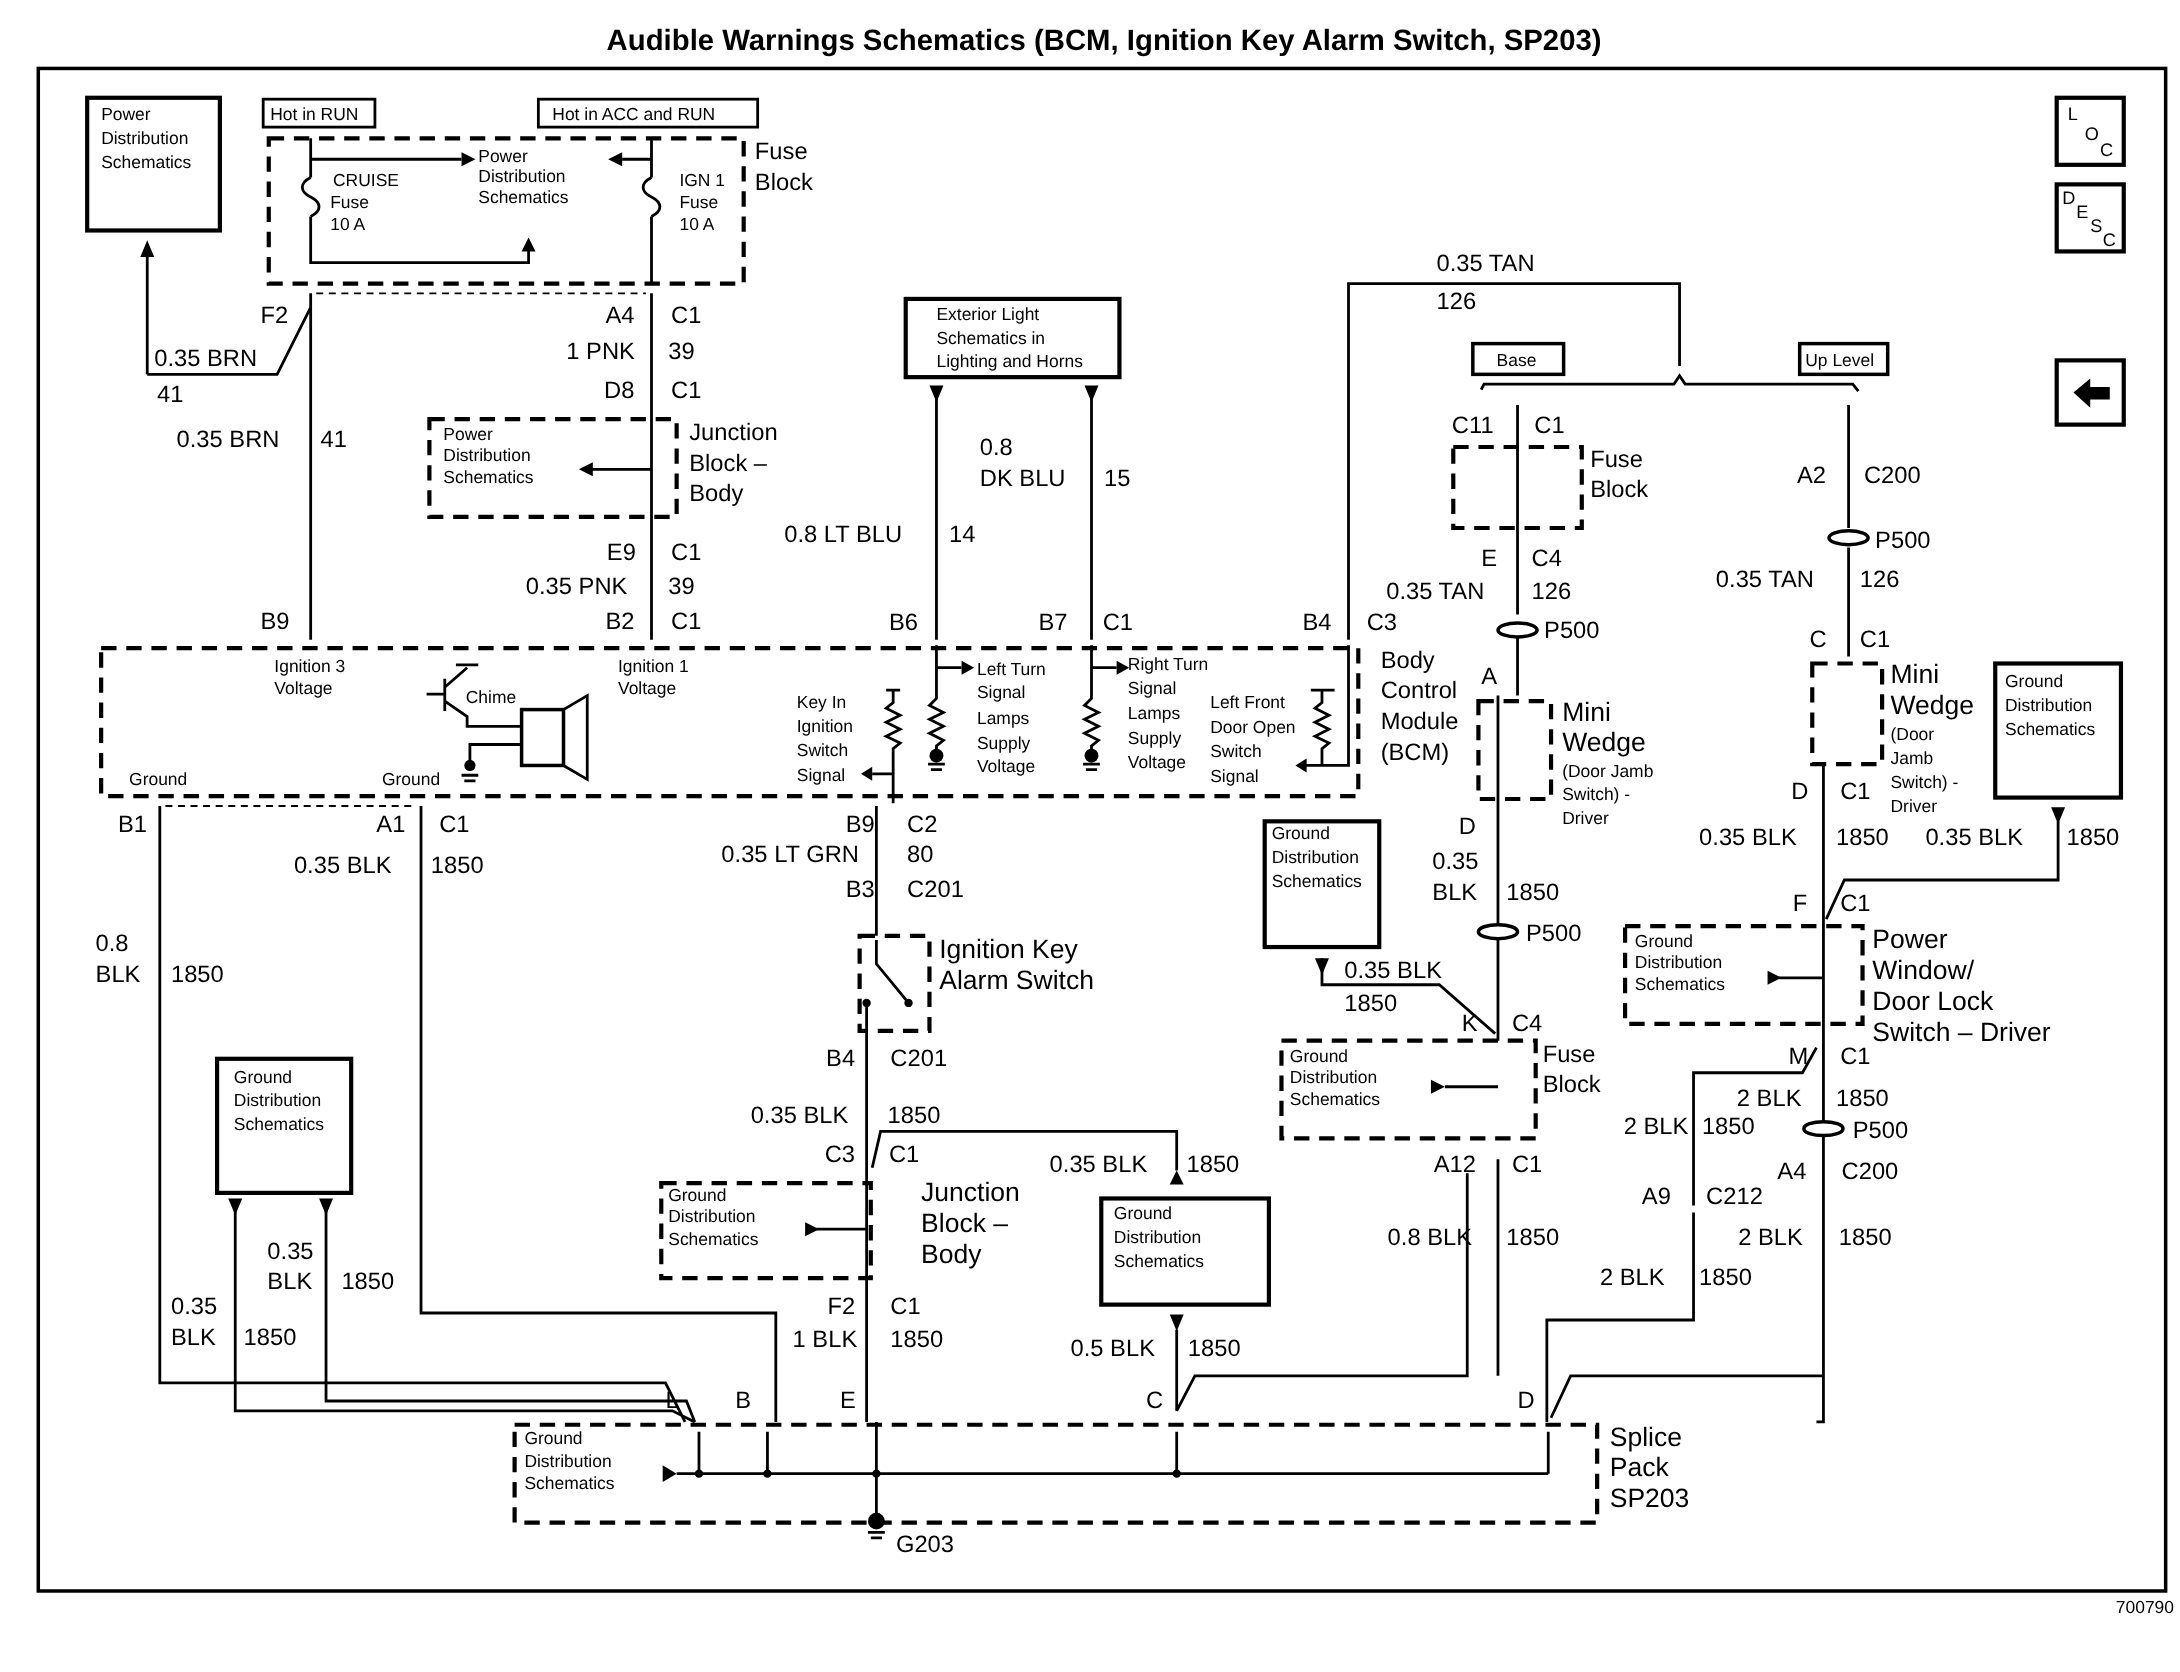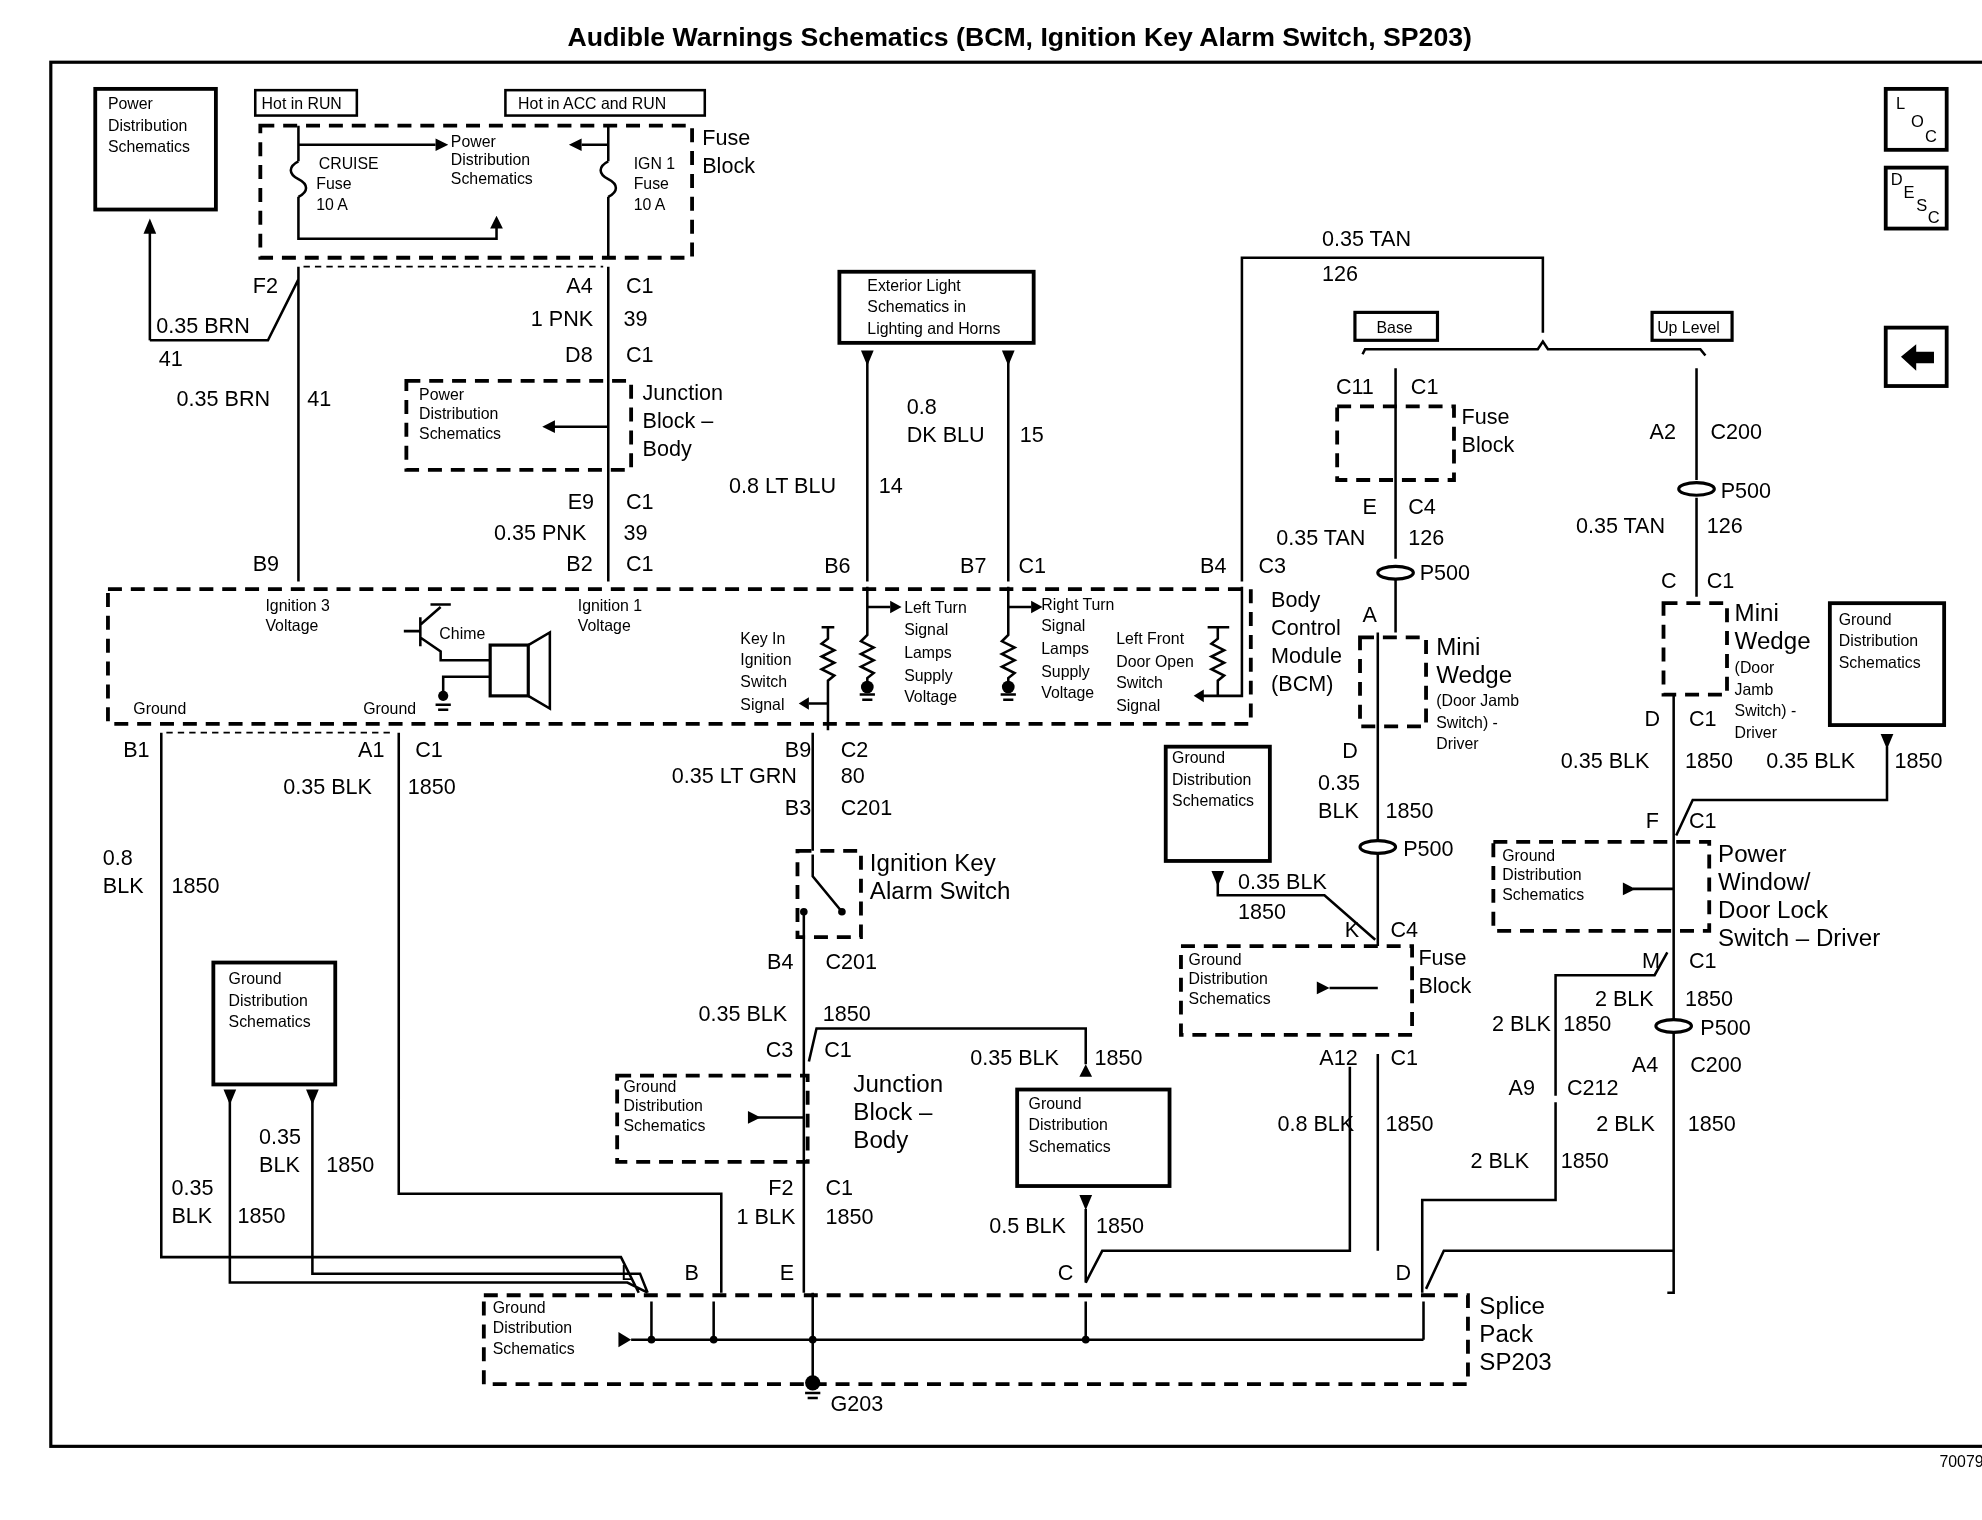--- a/index.html
+++ b/index.html
@@ -1,17 +1,17 @@
 <!DOCTYPE html>
 <html><head>
 <meta charset="utf-8">
 <style>
   html, body { margin: 0; padding: 0; background: #ffffff; }
   body { width: 1982px; height: 1520px; overflow: hidden; }
-  #stage { position: absolute; left: 16px; top: 0; width: 1770px; height: 1520px; }
+  #stage { position: absolute; left: 0; top: 0; width: 1770px; height: 1520px; }
   svg text { font-family: "Liberation Sans", sans-serif; fill: #000; }
   .title { font-size: 21px; font-weight: bold; }
   .lbl { font-size: 17px; }
   .lbl-lg { font-size: 19px; }
   .sm { font-size: 13px; }
   .xs { font-size: 12.5px; }
   .w { stroke: #000; stroke-width: 2; fill: none; }
   .box { stroke: #000; stroke-width: 3; fill: #fff; }
   .dash { stroke: #000; stroke-width: 3; fill: none; stroke-dasharray: 11 7; }
   .dashthin { stroke: #000; stroke-width: 1.3; fill: none; stroke-dasharray: 5 4; }

